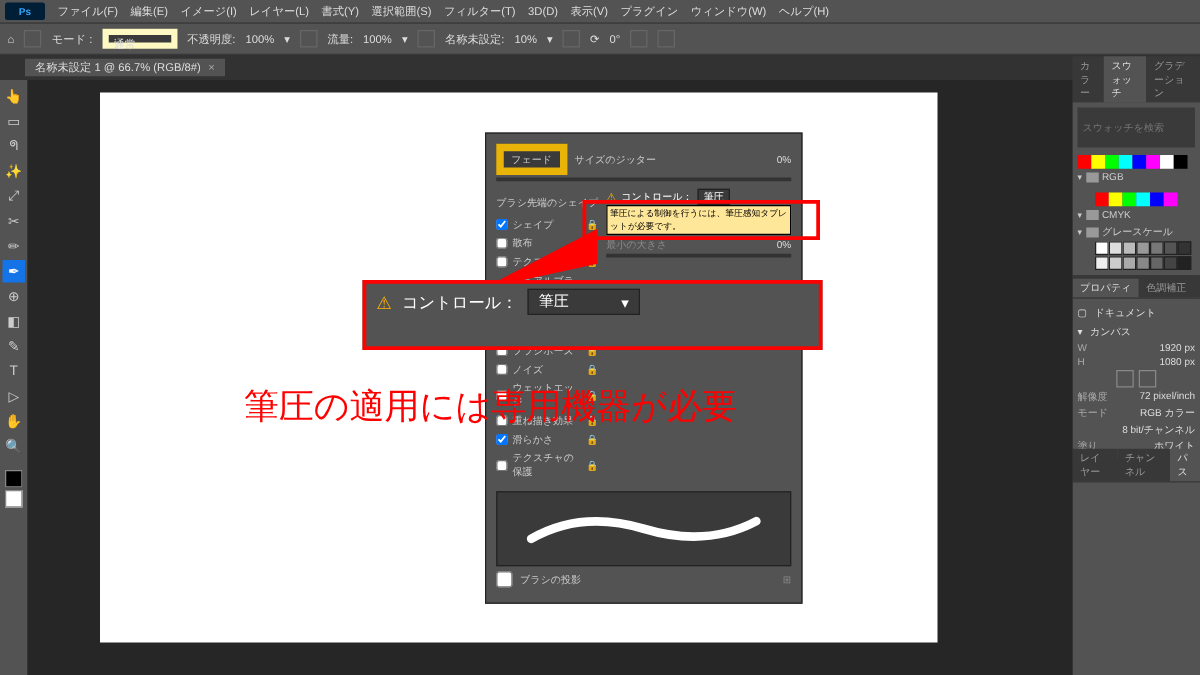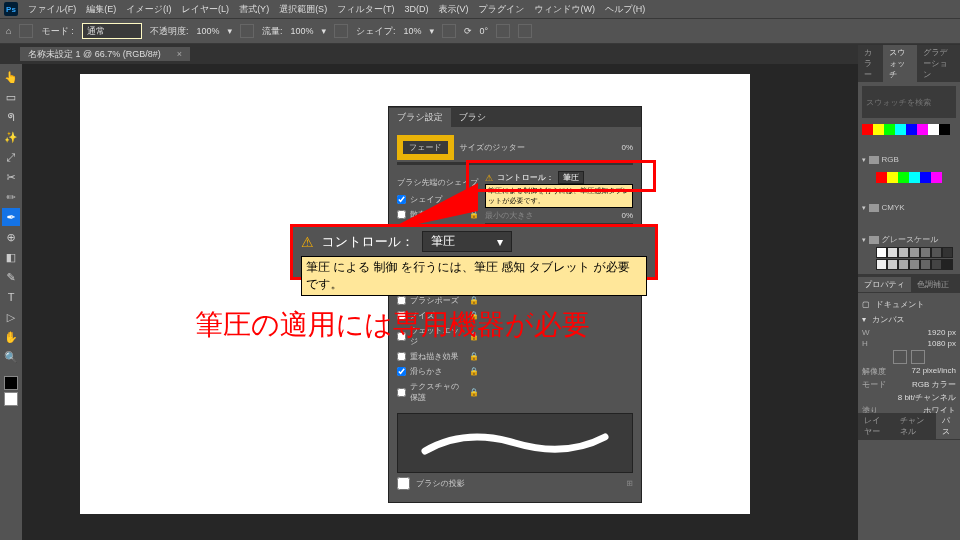--- a/index.html
+++ b/index.html
@@ -1,42 +1,42 @@
 <!DOCTYPE html>
 <html><head>
 <meta charset="utf-8">
 <style>
 *{margin:0;padding:0;box-sizing:border-box;font-family:"Hiragino Sans","Yu Gothic",sans-serif}
 body{background:#323232;width:960px;height:540px;overflow:hidden;color:#ddd;font-size:9px;position:relative}
 .menubar{height:18px;background:#535353;display:flex;align-items:center;padding:0 4px;gap:10px;font-size:9px;color:#ddd}
-.menubar .ps{width:14px;height:14px;background:#001e36;color:#31a8ff;display:flex;align-items:center;justify-content:center;font-weight:bold;font-size:8px;border-radius:2px}
+.menubar .ps{width:32px;height:14px;background:#001e36;color:#31a8ff;display:flex;align-items:center;justify-content:center;font-weight:bold;font-size:8px;border-radius:2px}
 .optbar{height:26px;background:#535353;border-top:1px solid #383838;border-bottom:1px solid #383838;display:flex;align-items:center;padding:0 6px;gap:8px;font-size:9px}
-.optbar .sel{background:#3a3a3a;border:1px solid #fef9c3;padding:1px 4px;min-width:60px;height:16px}
+.optbar .sel{background:#3a3a3a;border:5px solid #fef9c3;padding:1px 4px;min-width:60px;height:16px}
 .optbar .num{color:#ddd}
 .optbar .icn{width:14px;height:14px;border:1px solid #666;display:inline-block}
 .tabbar{height:20px;background:#323232;display:flex;align-items:center;padding-left:20px}
-.tab{background:#535353;padding:2px 8px;font-size:9px;color:#ddd;height:14px;display:flex;align-items:center;gap:16px}
+.tab{background:#535353;padding:2px 8px;font-size:9px;color:#ddd;height:14px;display:flex;align-items:center;gap:6px}
 .tab .x{color:#aaa}
 .content{position:absolute;top:64px;left:0;right:0;bottom:0;display:flex}
 .toolbar{width:22px;background:#535353;display:flex;flex-direction:column;align-items:center;padding-top:4px;gap:2px}
 .tool{width:18px;height:18px;display:flex;align-items:center;justify-content:center;color:#ccc;font-size:11px;cursor:pointer}
 .tool.active{background:#1473e6;color:#fff}
 .swatches{display:flex;flex-direction:column;margin-top:8px;gap:2px}
 .sw{width:14px;height:14px;border:1px solid #888}
 .canvas-area{flex:1;background:#262626;position:relative;overflow:hidden}
 .canvas{position:absolute;left:58px;top:10px;width:670px;height:440px;background:#fff}
 .right{width:102px;background:#535353;display:flex;flex-direction:column;font-size:8px}
 .panel-tabs{display:flex;background:#383838;height:18px;align-items:flex-end}
 .ptab{padding:2px 6px;color:#999;background:#383838;font-size:8px}
 .ptab.active{background:#535353;color:#ddd}
 .panel-body{padding:4px;background:#535353}
 .srch{background:#3a3a3a;border:none;width:100%;height:14px;color:#999;padding:16px 4px;font-size:8px}
 .colorrow{display:flex;gap:0;margin-top:6px}
 .colorrow div{width:11px;height:11px}
-.grp{margin-top:18px}
+.grp{margin-top:0}
 .grp-head{display:flex;align-items:center;gap:3px;font-size:8px;color:#ccc;padding:2px 0}
 .grp-head::before{content:"▾";font-size:7px}
 .grp-folder{width:10px;height:8px;background:#999}
 .grey-row{display:flex;margin-left:14px;gap:0}
 .grey-row div{width:11px;height:11px;border:1px solid #222}
 .propblock{border-top:1px solid #383838;padding:4px}
 .propblock .hdr{display:flex;align-items:center;gap:6px;padding:2px 0;font-size:8px}
 .propblock .row{display:flex;justify-content:space-between;padding:1px 0;color:#aaa}
 .propblock .row span:last-child{color:#ddd}
 
@@ -91,21 +91,21 @@
   <span>モード :</span>
   <span class="sel">通常</span>
   <span>不透明度:</span>
   <span class="num">100%</span>
   <span>▾</span>
   <span class="icn"></span>
   <span>流量:</span>
   <span class="num">100%</span>
   <span>▾</span>
   <span class="icn"></span>
-  <span>シェイプ:</span>
+  <span>名称未設定:</span>
   <span class="num">10%</span>
   <span>▾</span>
   <span class="icn"></span>
   <span>⟳</span>
   <span class="num">0°</span>
   <span class="icn"></span>
   <span class="icn"></span>
 </div>
 
 <div class="tabbar">
@@ -247,24 +247,20 @@
     <div class="panel-tabs">
       <div class="ptab">レイヤー</div>
       <div class="ptab">チャンネル</div>
       <div class="ptab active">パス</div>
     </div>
     <div class="propblock" style="flex:1"></div>
   </div>
 </div>
 
 <div class="brush-dlg">
-  <div class="head">
-    <div class="t active">ブラシ設定</div>
-    <div class="t">ブラシ</div>
-  </div>
   <div class="panel">
     <div class="brow">
       <span class="sel" style="padding:1px 6px;background:#3a3a3a;border:6px solid #eab308">フェード</span>
       <span>サイズのジッター</span>
       <span style="margin-left:auto" class="val">0%</span>
     </div>
     <div class="brow">
         <div class="slider"></div>
       </div>
 
@@ -370,15 +366,14 @@
   </svg>
 <div class="red-box2">
   <div class="line1">
     <span class="tri">⚠</span>
     <span>コントロール：</span>
     <span class="sel">
       <span>筆圧</span>
         <span>▾</span>
     </span>
   </div>
-  <div class="tooltip-big">筆圧 による 制御 を行うには、筆圧 感知 タブレット が必要 です。</div>
 </div>
 <div class="caption">筆圧の適用には専用機器が必要</div>
 
 </body></html>

